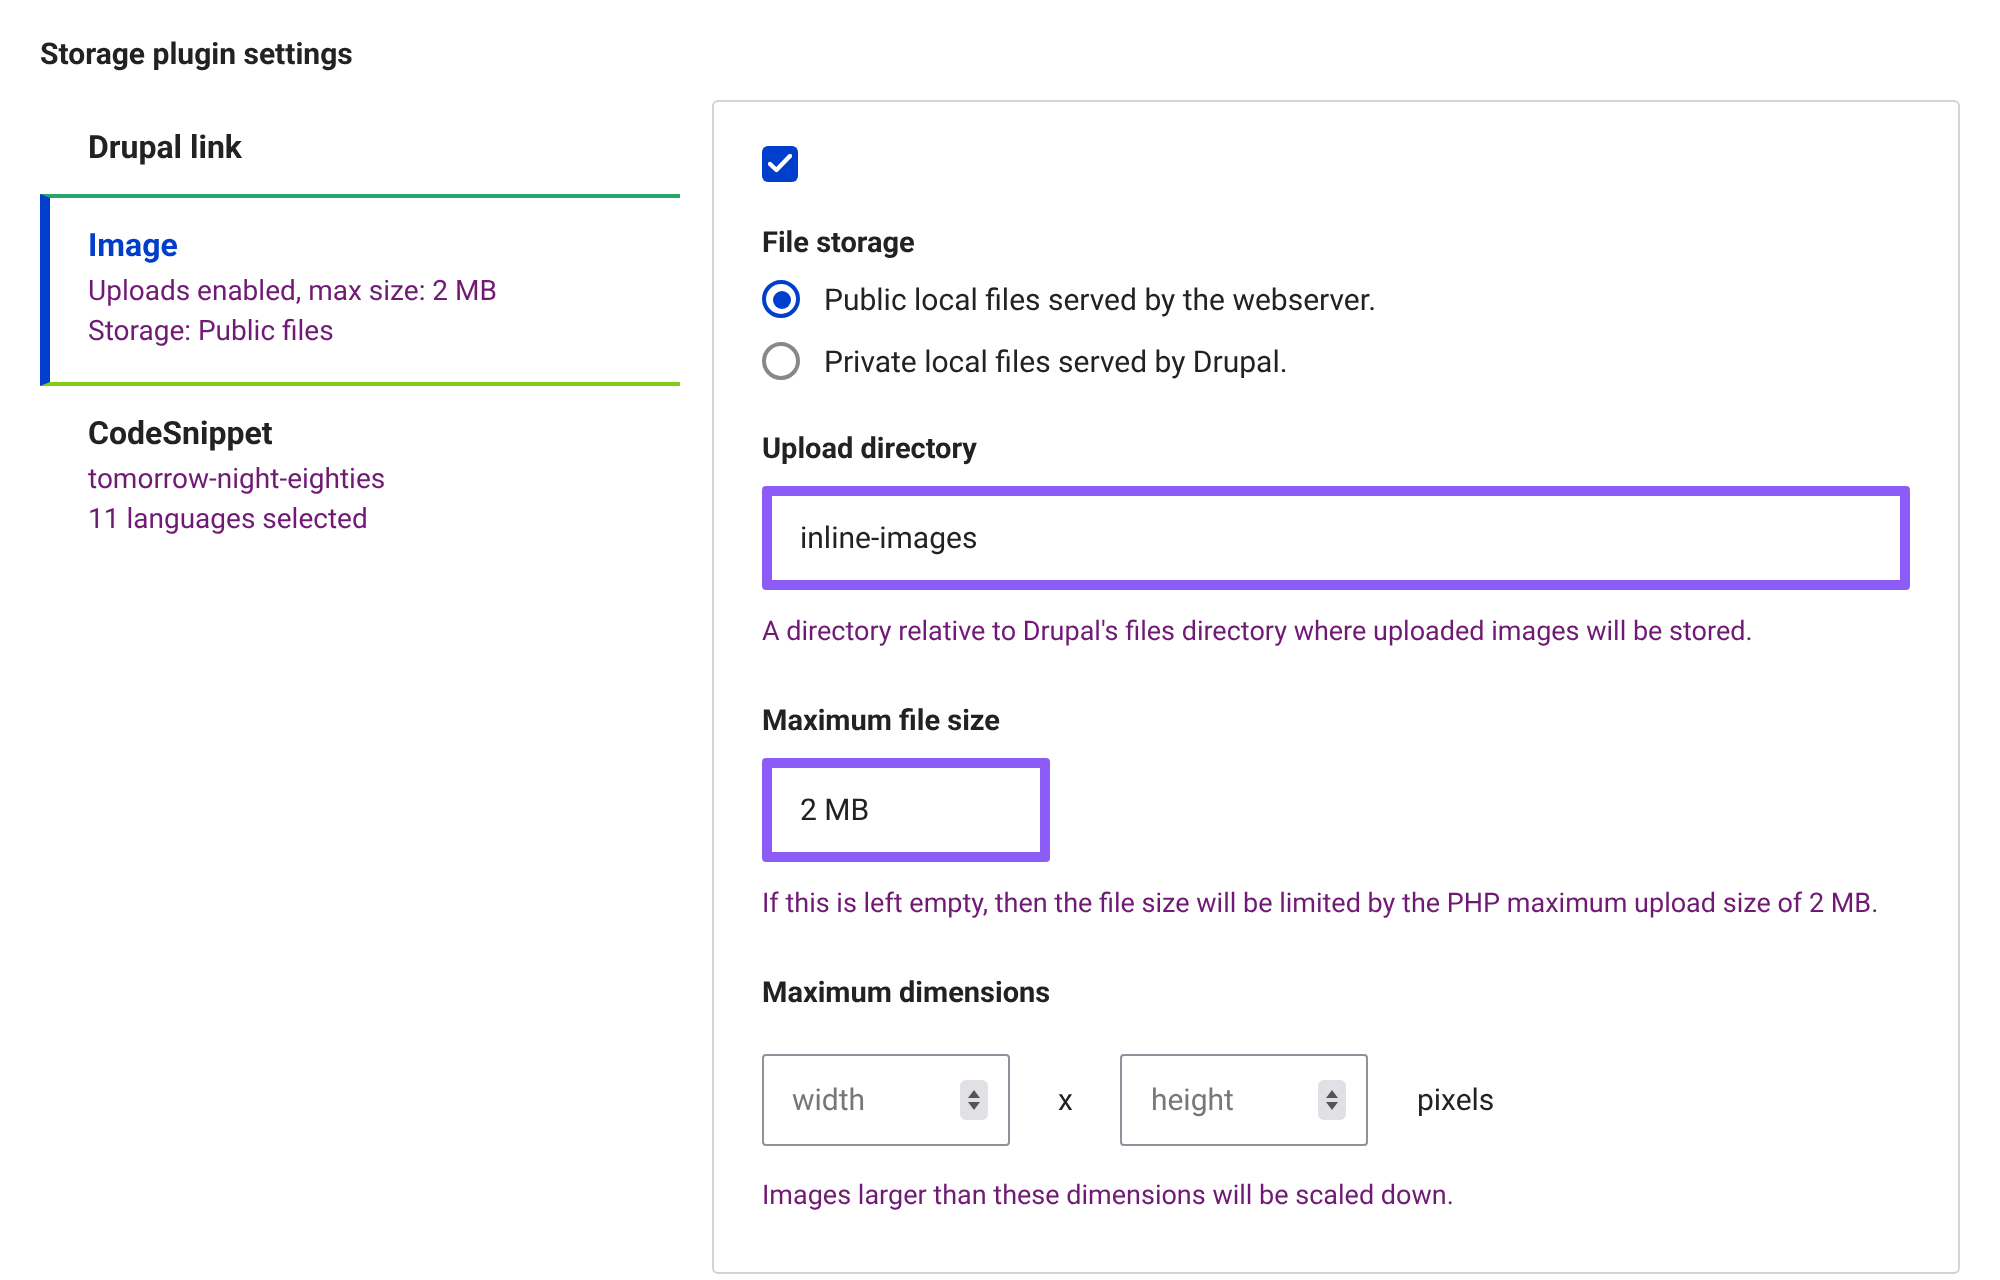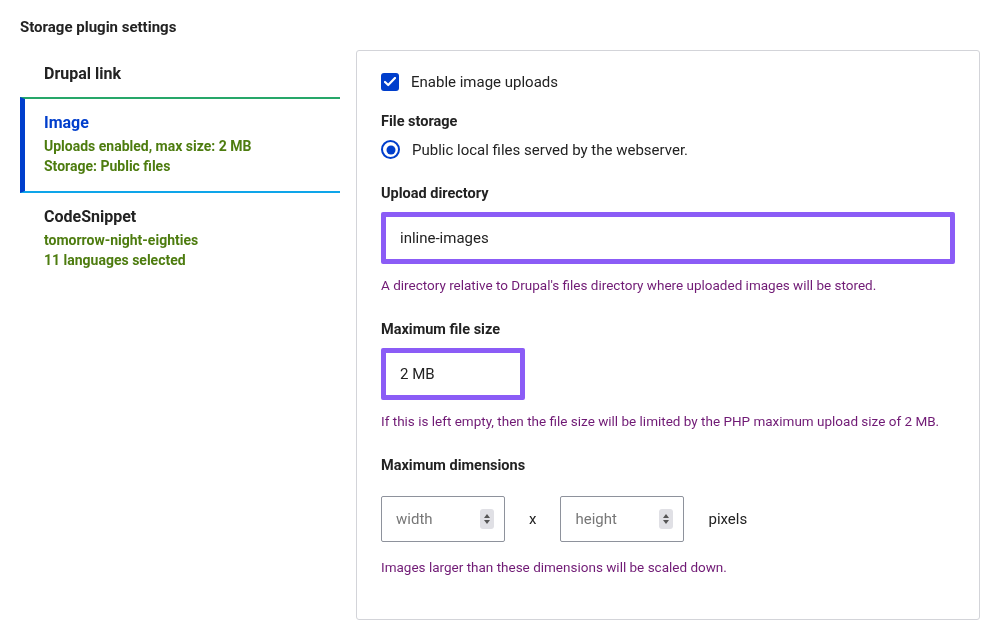--- a/index.html
+++ b/index.html
@@ -27,33 +27,33 @@
       padding: 14px 20px 14px 24px;
       cursor: pointer;
     }
     .tab-title {
       font-weight: 700;
       font-size: 16px;
       color: #222;
     }
     .tab.active {
       border-top: 2px solid #26a769;
-      border-bottom: 2px solid #0ea5e9;
+      border-bottom: 2px solid #84cc16;
       border-left: 5px solid #003ecc;
       padding-left: 19px;
     }
     .tab.active .tab-title {
       color: #003ecc;
     }
     .tab-sub {
       font-size: 14px;
-      color: #4d7c0f;
+      color: #701a75;
       margin-top: 4px;
       line-height: 1.45;
-      font-weight: 700;
+      font-weight: 400;
     }
     .panel {
       flex: 1;
       border: 1px solid #d3d4d9;
       border-radius: 3px;
       padding: 22px 24px 28px;
       margin-left: 16px;
       min-height: 570px;
     }
     .checkbox-row {
@@ -193,27 +193,30 @@
   </div>
 
   <div class="panel">
 
     <div class="checkbox-row">
       <div class="checkbox">
         <svg width="12" height="10" viewBox="0 0 12 10">
             <path d="M1 5 L4.2 8 L11 1" stroke="#fff" stroke-width="2.2" fill="none" stroke-linecap="round" stroke-linejoin="round"></path>
           </svg>
       </div>
-      <span class="checkbox-label">Enable image uploads</span>
     </div>
 
     <div class="fieldset-label">File storage</div>
     <div class="radio-row">
       <div class="radio selected"></div>
       <span class="radio-label">Public local files served by the webserver.</span>
+    </div>
+    <div class="radio-row">
+      <div class="radio"></div>
+      <span class="radio-label">Private local files served by Drupal.</span>
     </div>
 
     <div class="section">
       <div class="fieldset-label">Upload directory</div>
       <input type="text" class="text-input" value="inline-images" style="">
       <div class="help-text">A directory relative to Drupal's files directory where uploaded images will be stored.</div>
     </div>
 
     <div class="section">
       <div class="fieldset-label">Maximum file size</div>

